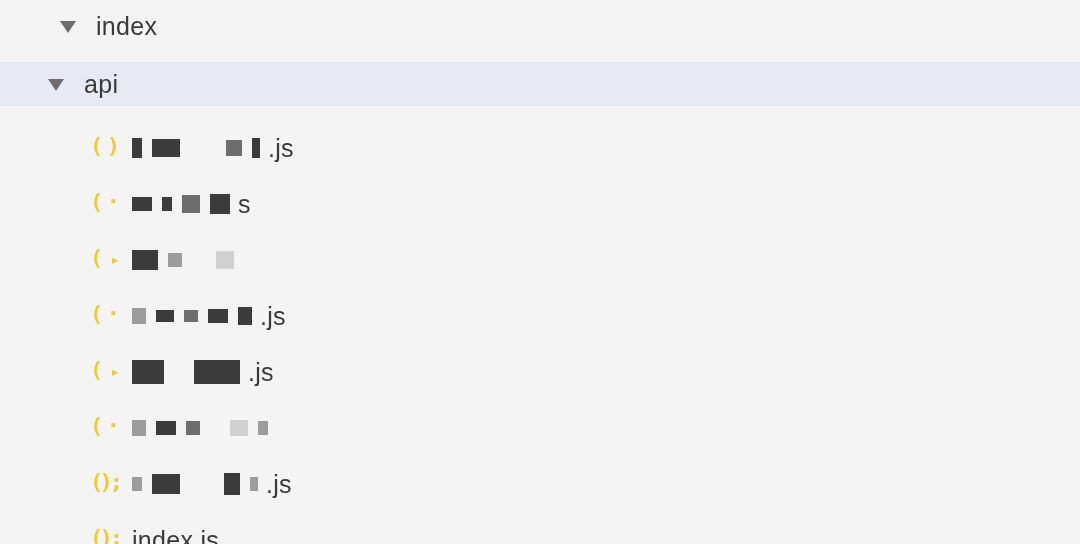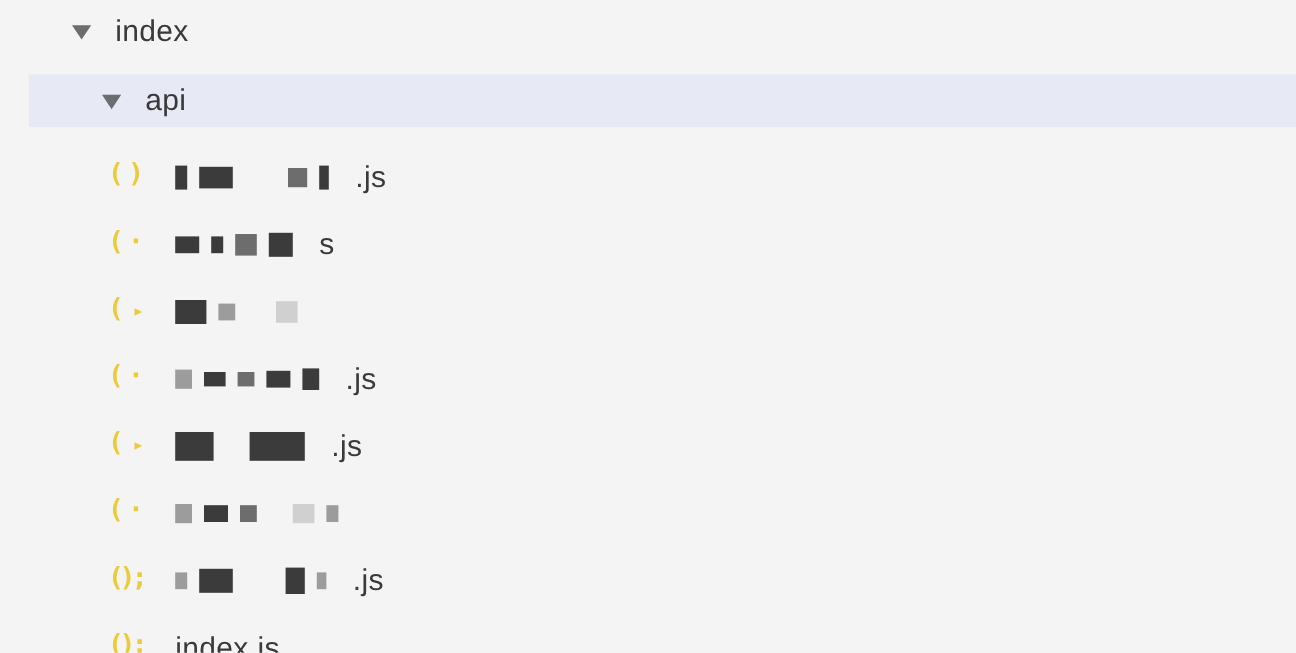--- a/index.html
+++ b/index.html
@@ -1,23 +1,23 @@
 <!DOCTYPE html>
 <html><head>
 <meta charset="utf-8">
 <style>
   html,body{margin:0;padding:0;width:1080px;height:544px;background:#f4f4f4;
     font-family:-apple-system,"Helvetica Neue",Arial,sans-serif;overflow:hidden;}
   .tree{padding-top:4px;font-size:25px;color:#3a3a3a;}
   .row{display:flex;align-items:center;height:44px;white-space:nowrap;}
   .row.expanded{margin-bottom:14px;}
   .row.selected{background:#e7e9f5;}
-  .file-row{height:56px;gap:14px;}
+  .file-row{height:56px;}
   .indent0{padding-left:60px;}
-  .indent1{padding-left:61px;margin-left:24px;}
+  .indent1{padding-left:48px;}
   .indent2{padding-left:90px;}
   .arrow{width:0;height:0;border-left:8px solid transparent;border-right:8px solid transparent;
     border-top:12px solid #6d6d6d;margin-right:20px;margin-top:2px;flex:0 0 auto;}
   .label{letter-spacing:.3px;}
   .js-icon{width:30px;height:26px;flex:0 0 auto;margin-right:12px;position:relative;}
   .js-icon span{position:absolute;font-family:Menlo,Consolas,monospace;font-weight:700;
     font-size:22px;line-height:22px;color:#eacb3a;}
   .js-icon .a{left:0;top:0;}
   .js-icon .b{right:0;top:0;}
   .js-paren .a::before{content:"(";}

